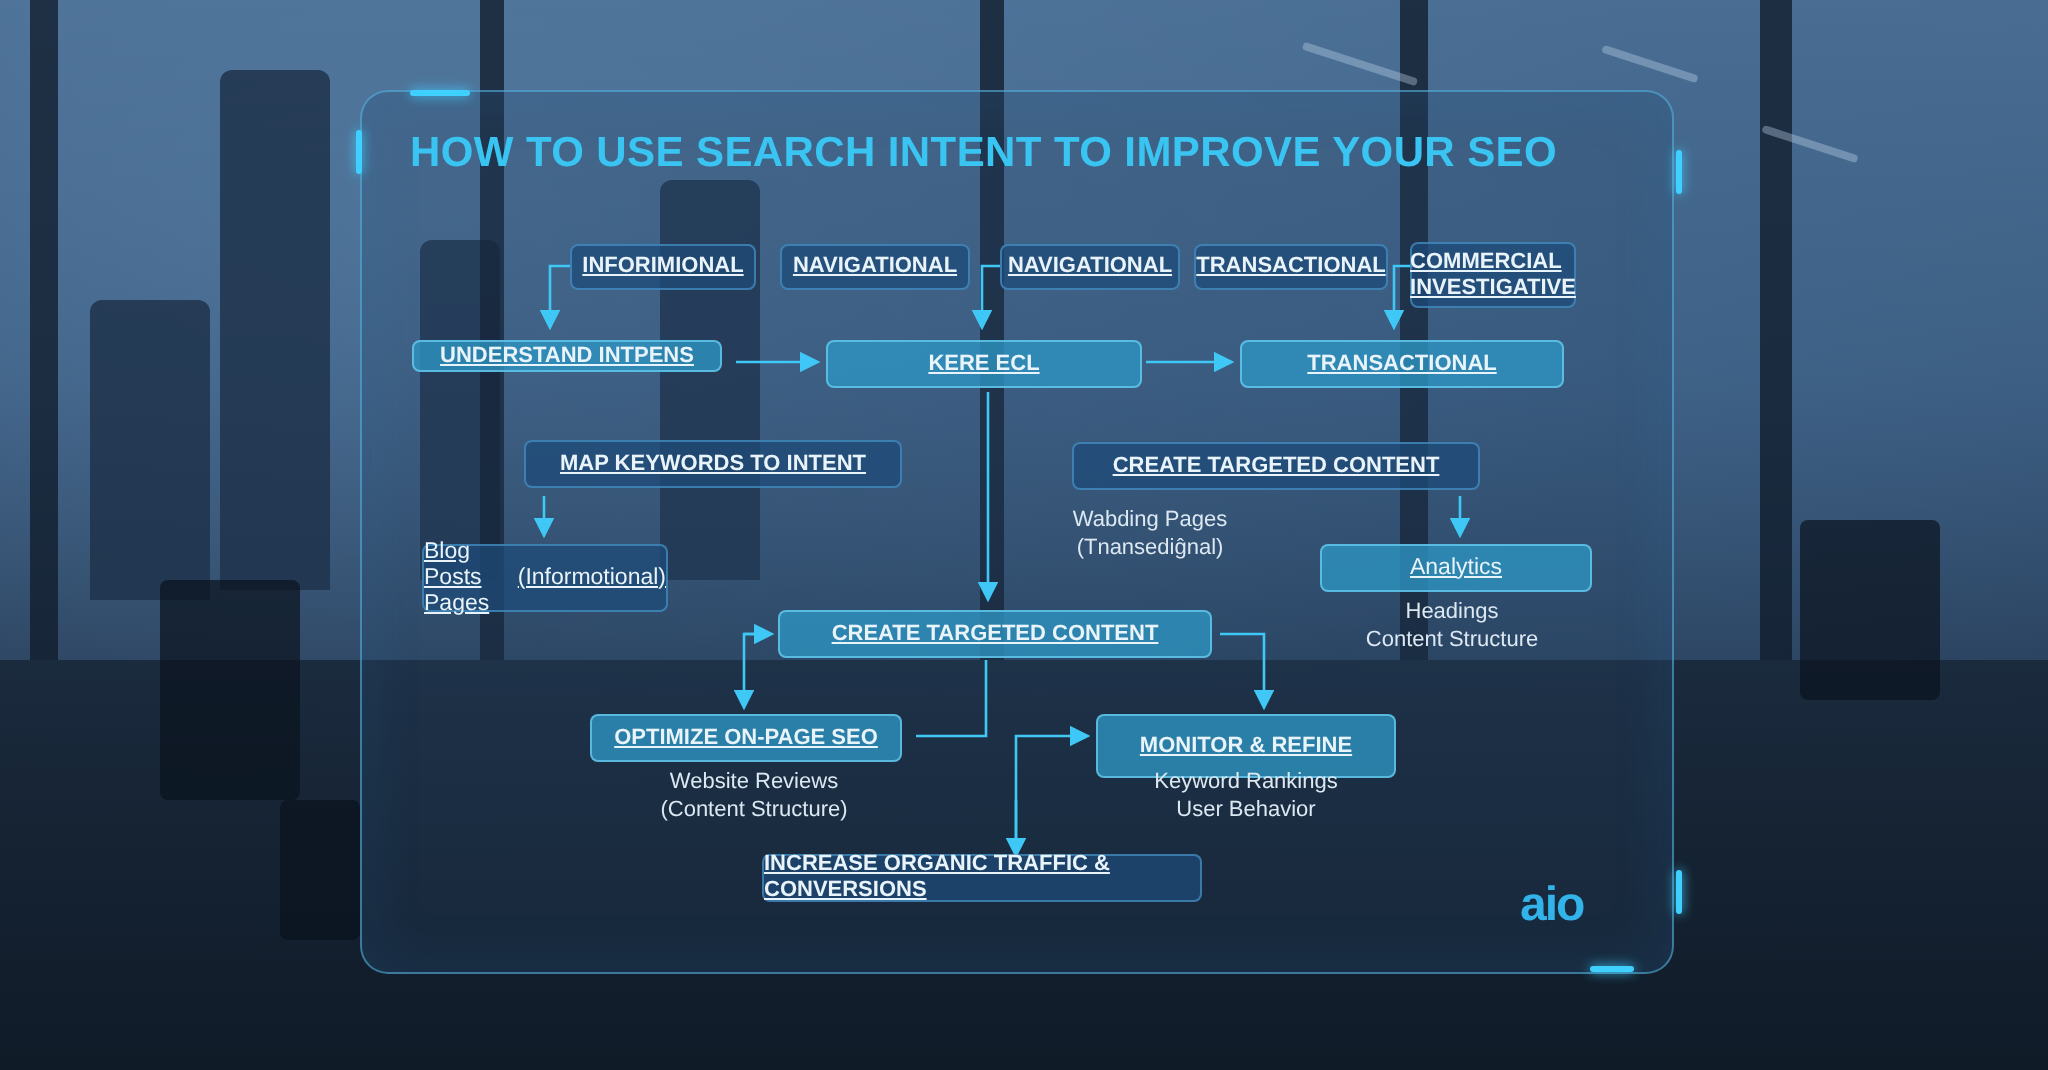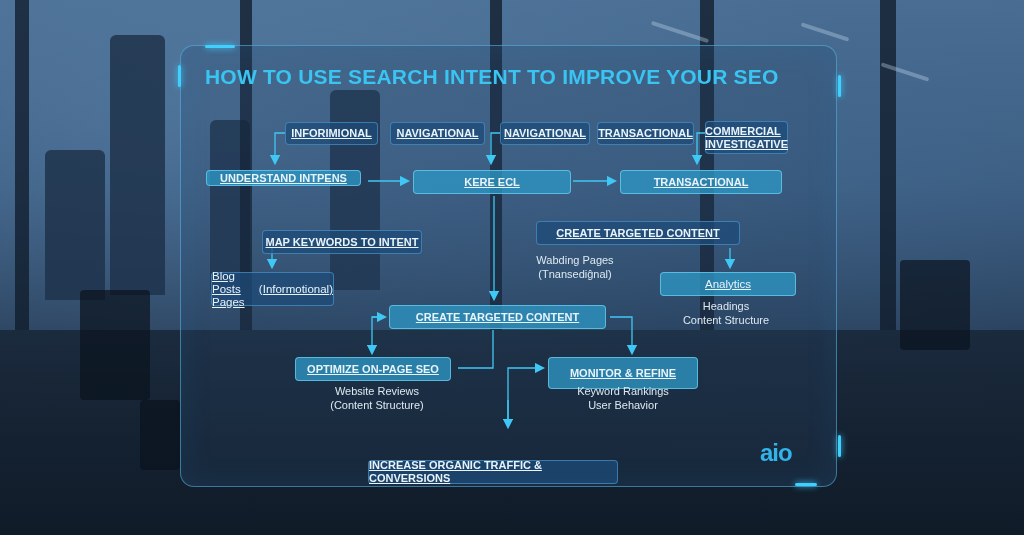--- a/index.html
+++ b/index.html
@@ -128,21 +128,21 @@
 <div class="box dark" style="left:285px;top:122px;width:93px;height:23px;">INFORIMIONAL</div>
 <div class="box dark" style="left:390px;top:122px;width:95px;height:23px;">NAVIGATIONAL</div>
 <div class="box dark" style="left:500px;top:122px;width:90px;height:23px;">NAVIGATIONAL</div>
 <div class="box dark" style="left:597px;top:122px;width:97px;height:23px;">TRANSACTIONAL</div>
 <div class="box dark" style="left:705px;top:121px;width:83px;height:33px;">COMMERCIAL INVESTIGATIVE</div>
 
 <div class="box bright" style="left:206px;top:170px;width:155px;height:16px;">UNDERSTAND INTPENS</div>
 <div class="box bright" style="left:413px;top:170px;width:158px;height:24px;">KERE ECL</div>
 <div class="box bright" style="left:620px;top:170px;width:162px;height:24px;">TRANSACTIONAL</div>
 
-<div class="box dark" style="left:262px;top:230px;width:160px;height:24px;">MAP KEYWORDS TO INTENT</div>
+<div class="box dark" style="left:262px;top:220px;width:189px;height:24px;">MAP KEYWORDS TO INTENT</div>
 <div class="box dark" style="left:536px;top:221px;width:204px;height:24px;">CREATE TARGETED CONTENT</div>
 <div class="label" style="left:520px;top:253px;width:110px;">
   <div>Wabding Pages</div>
   <div>(Tnansediĝnal)</div>
 </div>
 
 <div class="box dark plain" style="left:211px;top:272px;width:123px;height:34px;flex-direction:row;">
   <div>Blog Posts Pages</div>
   <div>(Informotional)</div>
 </div>
@@ -158,15 +158,15 @@
 <div class="label" style="left:314px;top:384px;width:126px;">
   <div>Website Reviews</div>
   <div>(Content Structure)</div>
 </div>
 <div class="box bright" style="left:548px;top:357px;width:150px;height:32px;">MONITOR &amp; REFINE</div>
 <div class="label" style="left:563px;top:384px;width:120px;">
   <div>Keyword Rankings</div>
   <div>User Behavior</div>
 </div>
 
-<div class="box dark" style="left:368px;top:427px;width:250px;height:24px;margin-top:33px;">INCREASE ORGANIC TRAFFIC &amp; CONVERSIONS</div>
+<div class="box dark" style="left:381px;top:427px;width:220px;height:24px;">INCREASE ORGANIC TRAFFIC &amp; CONVERSIONS</div>
 
 <div class="logo">aio</div>
 
 </body></html>

